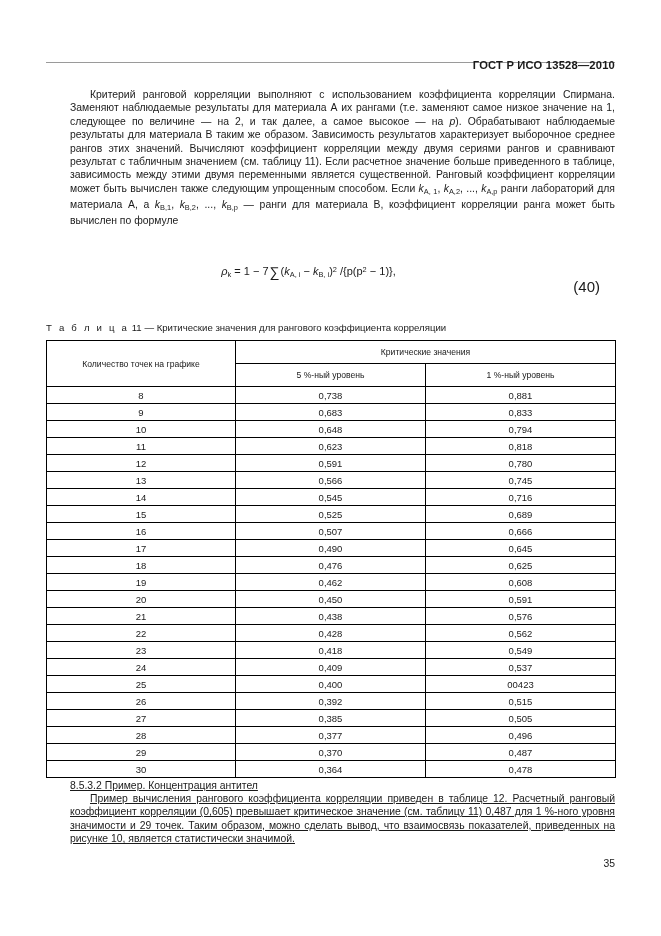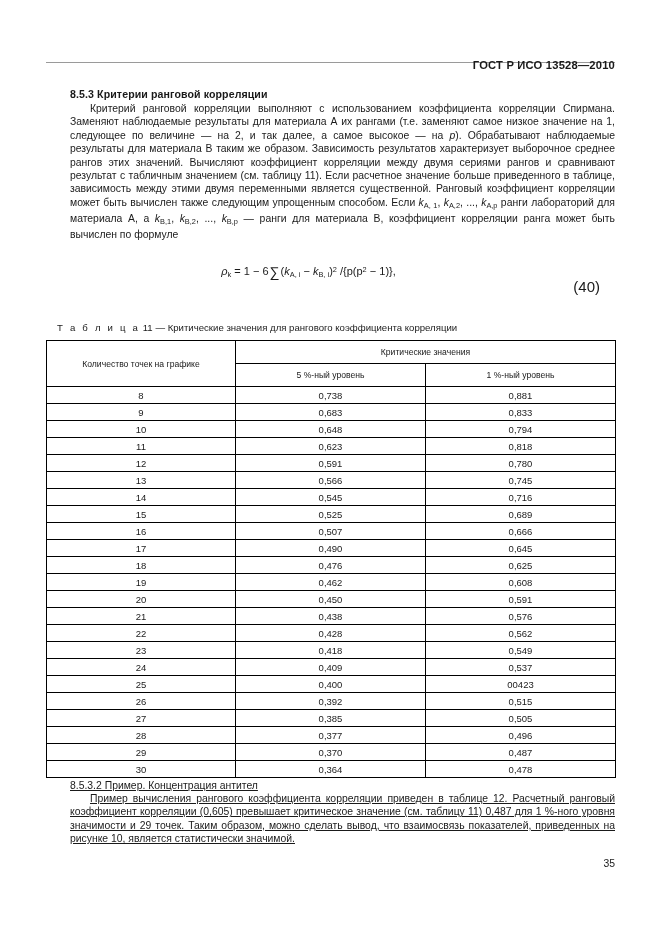--- a/index.html
+++ b/index.html
@@ -113,21 +113,20 @@
     font-size: 10.4px;
   }
 
   
   .table-caption {
     position: absolute;
     left: 46px;
     top: 322px;
     font-size: 9.6px;
     white-space: nowrap;
-    margin-left: 11px;
   }
   .table-caption .spaced {
     letter-spacing: 2.2px;
   }
 
   
   table.crit {
     position: absolute;
     left: 46px;
     top: 340px;
@@ -183,27 +182,26 @@
 </style>
 </head>
 <body>
 
 <div class="page">
 
   <div class="header-rule"></div>
   <div class="header-title">ГОСТ Р ИСО 13528—2010</div>
 
   <div class="content">
-    <h3 class="clause">8.5.3  Критерии ранговой корреляции</h3>
 
     <p class="para"><span>Критерий ранговой корреляции выполняют с использованием коэффициента корреляции Спирмана. Заменяют наблюдаемые результаты для материала А их рангами (т.е. заменяют самое низкое значение на 1, следующее по величине — на 2, и так далее, а самое высокое — на </span><i>p</i><span>). Обрабатывают наблюдаемые результаты для материала В таким же образом. Зависимость результатов характеризует выборочное среднее рангов этих значений. Вычисляют коэффициент корреляции между двумя сериями рангов и сравнивают результат с табличным значением (см. таблицу 11). Если расчетное значение больше приведенного в таблице, зависимость между этими двумя переменными является существенной. Ранговый коэффициент корреляции может быть вычислен также следующим упрощенным способом. Если </span><i>k</i><sub>A, 1</sub>, <i>k</i><sub>A,2</sub><span>, ..., </span><i>k</i><sub>A,p</sub><span> ранги лабораторий для материала А, а </span><i>k</i><sub>B,1</sub>, <i>k</i><sub>B,2</sub><span>, ..., </span><i>k</i><sub>B,p</sub><span> — ранги для материала В, коэффициент корреляции ранга может быть вычислен по формуле</span></p>
   </div>
 
   <div class="formula-block">
-    <div class="formula"><i>ρ</i><sub>k</sub><span> = 1 − 6</span><span class="sum">∑</span><span>(</span><i>k</i><sub>A, i</sub><span> − </span><i>k</i><sub>B, i</sub><span>)</span><sup>2</sup><span> /{p(p</span><sup>2</sup><span> − 1)},</span></div>
+    <div class="formula"><i>ρ</i><sub>k</sub><span> = 1 − 7</span><span class="sum">∑</span><span>(</span><i>k</i><sub>A, i</sub><span> − </span><i>k</i><sub>B, i</sub><span>)</span><sup>2</sup><span> /{p(p</span><sup>2</sup><span> − 1)},</span></div>
     <div class="eqnum">(40)</div>
   </div>
 
 
   <div class="table-caption"><span class="spaced">Т а б л и ц а</span>
     <span>11</span>
     <span>—</span>
     <span>Критические значения для рангового коэффициента корреляции</span></div>
 
   <table class="crit">

